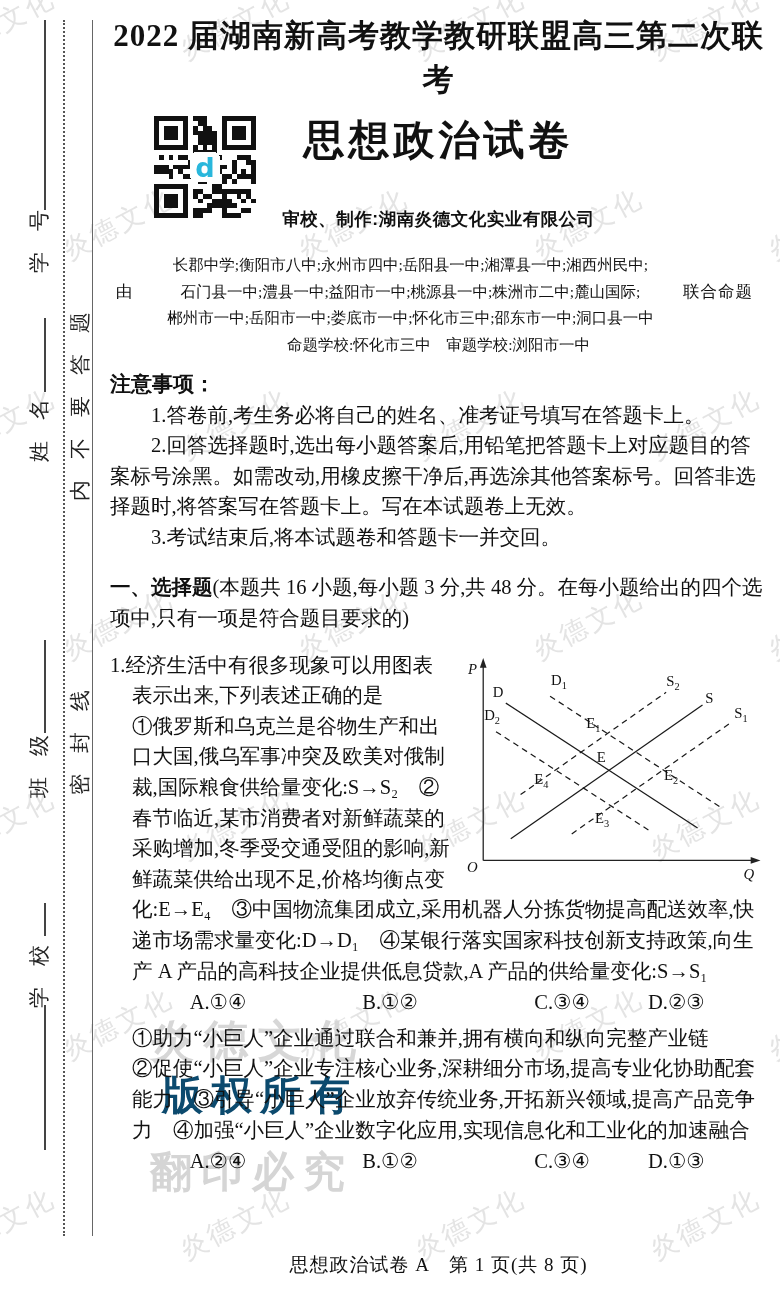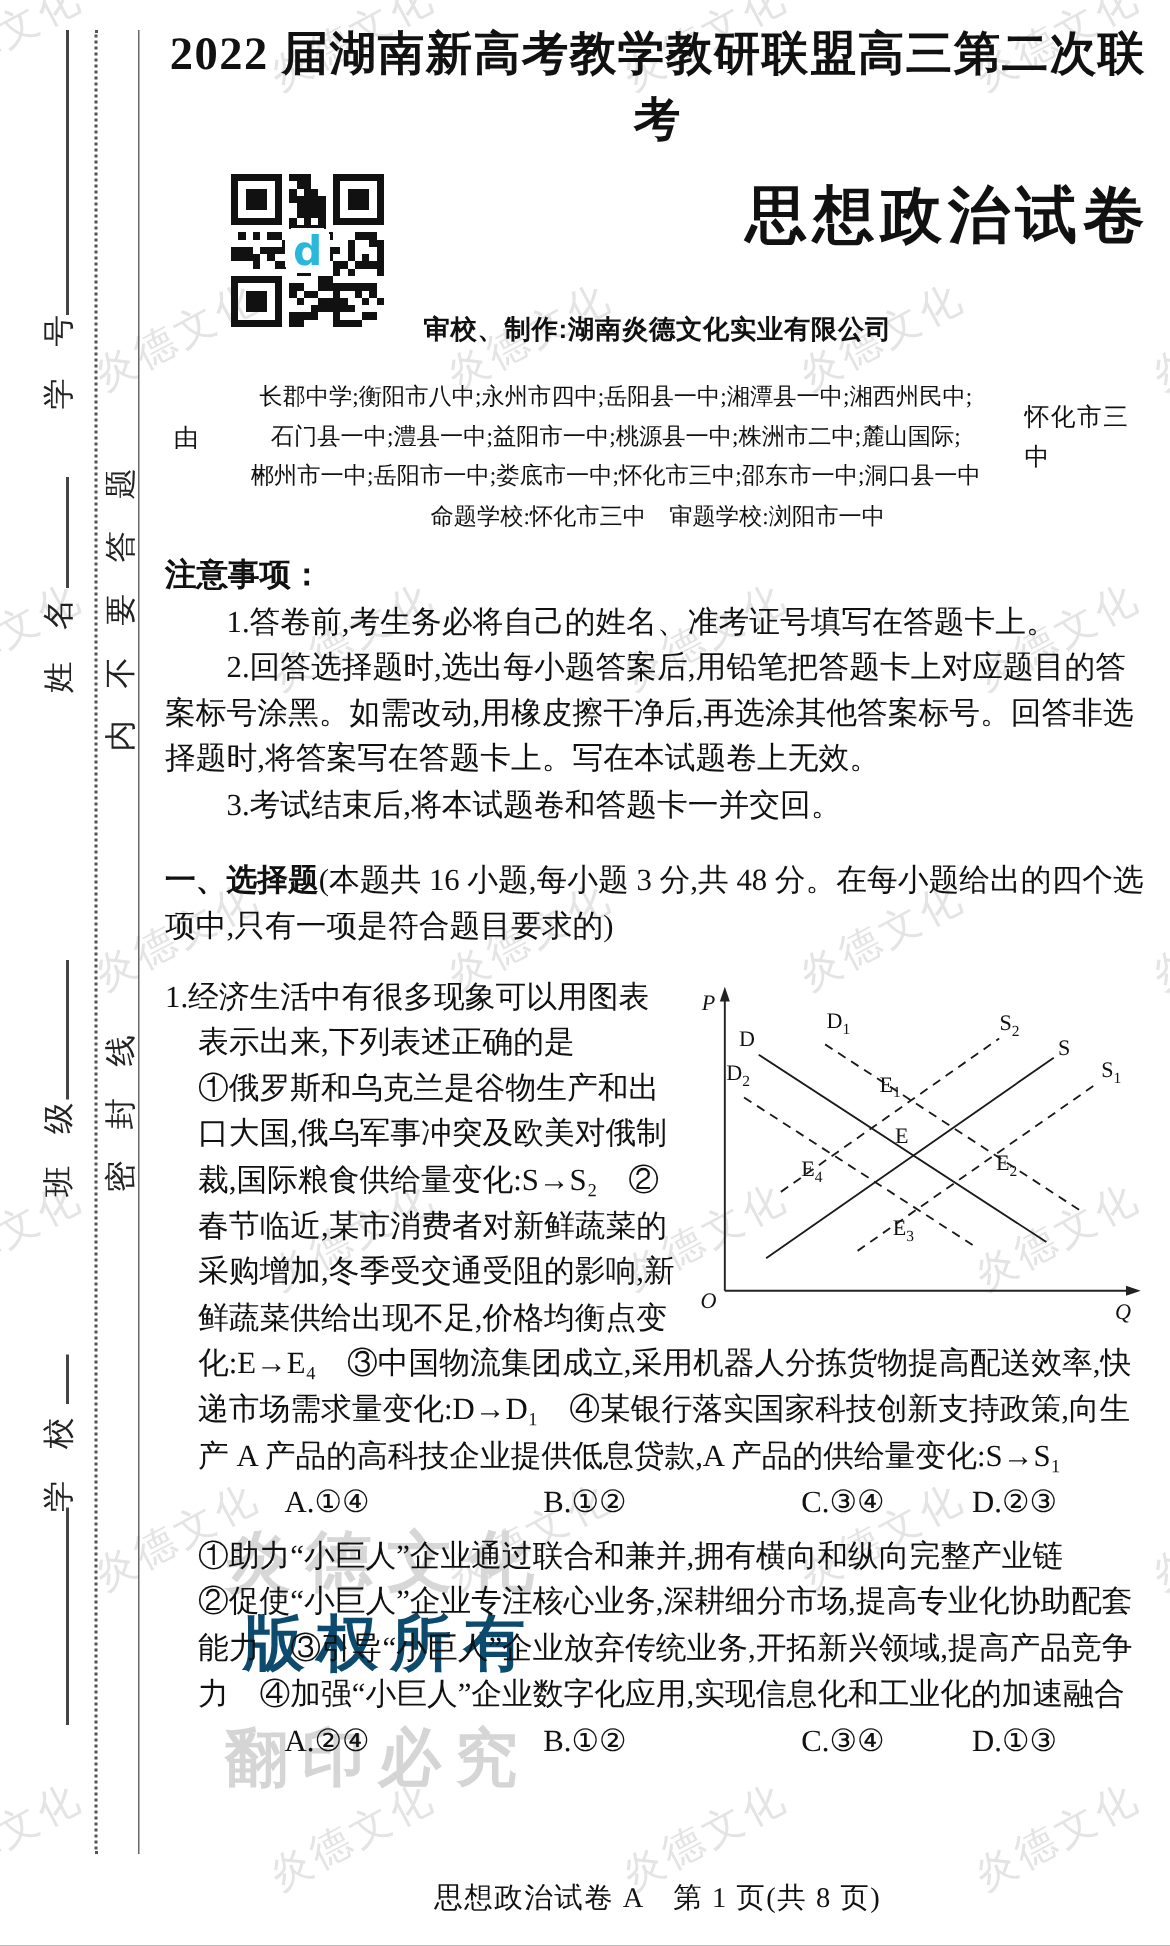--- a/index.html
+++ b/index.html
@@ -26,22 +26,22 @@
   #seal-strip{left:66px;top:795px;}
   .u{position:absolute;left:44px;width:1.5px;background:#444;z-index:3;}
   .u1{top:20px;height:190px}.u2{top:318px;height:74px}.u3{top:640px;height:93px}
   .u4{top:903px;height:33px}.u5{top:1005px;height:145px}
   
   .content{position:absolute;left:110px;top:14px;width:657px;z-index:2;
            font-size:20.5px;line-height:30.6px;}
   .exam-title{font-size:31px;line-height:44px;font-weight:600;text-align:center;letter-spacing:1px;}
   .title-row{position:relative;height:138px;margin-top:8px;}
   #qr{position:absolute;left:44px;top:6px;width:102px;height:102px;shape-rendering:crispEdges;}
-  .paper-title{position:absolute;left:0;right:0;top:18px;text-align:right;
-               font-family:Liberation Serif, serif;font-weight:bold;
+  .paper-title{position:absolute;left:0;right:0;top:18px;text-align:center;
+               font-family:Liberation Mono, monospace;font-weight:bold;
                font-size:41px;letter-spacing:4px;}
   .producer{position:absolute;left:0;right:0;top:94px;text-align:center;
             font-family:"Liberation Sans","DejaVu Sans",sans-serif;font-weight:bold;
             font-size:17.5px;letter-spacing:.5px;}
   .schools{display:flex;align-items:center;margin-top:4px;font-size:15.5px;line-height:26.5px;}
   .schools .by{width:28px;text-align:center;font-size:16.5px;}
   .schools .slines{flex:1;text-align:center;}
   .schools .joint{width:84px;font-size:16.5px;letter-spacing:1px;}
   .schools-footer{text-align:center;font-size:15.5px;line-height:25px;}
   .notice-title{margin-top:11px;font-family:"Liberation Sans","DejaVu Sans",sans-serif;
@@ -124,21 +124,21 @@
       <div class="producer">审校、制作:湖南炎德文化实业有限公司</div>
     </div>
 
     <div class="schools">
       <div class="by">由</div>
       <div class="slines">
         <div>长郡中学;衡阳市八中;永州市四中;岳阳县一中;湘潭县一中;湘西州民中;</div>
         <div>石门县一中;澧县一中;益阳市一中;桃源县一中;株洲市二中;麓山国际;</div>
         <div>郴州市一中;岳阳市一中;娄底市一中;怀化市三中;邵东市一中;洞口县一中</div>
       </div>
-      <div class="joint">怀化市三中</div>
+      <div class="joint">联合命题</div>
     </div>
     <div class="schools-footer">命题学校:怀化市三中　审题学校:浏阳市一中</div>
 
     <div class="notice-title">注意事项：</div>
     <p class="notice-item">1.答卷前,考生务必将自己的姓名、准考证号填写在答题卡上。</p>
     <p class="notice-item">2.回答选择题时,选出每小题答案后,用铅笔把答题卡上对应题目的答案标号涂黑。如需改动,用橡皮擦干净后,再选涂其他答案标号。回答非选择题时,将答案写在答题卡上。写在本试题卷上无效。</p>
     <p class="notice-item">3.考试结束后,将本试题卷和答题卡一并交回。</p>
 
     <p class="section-head"><span class="sec-label">一、选择题</span><span class="sec-desc">(本题共 16 小题,每小题 3 分,共 48 分。在每小题给出的四个选项中,只有一项是符合题目要求的)</span></p>
 

